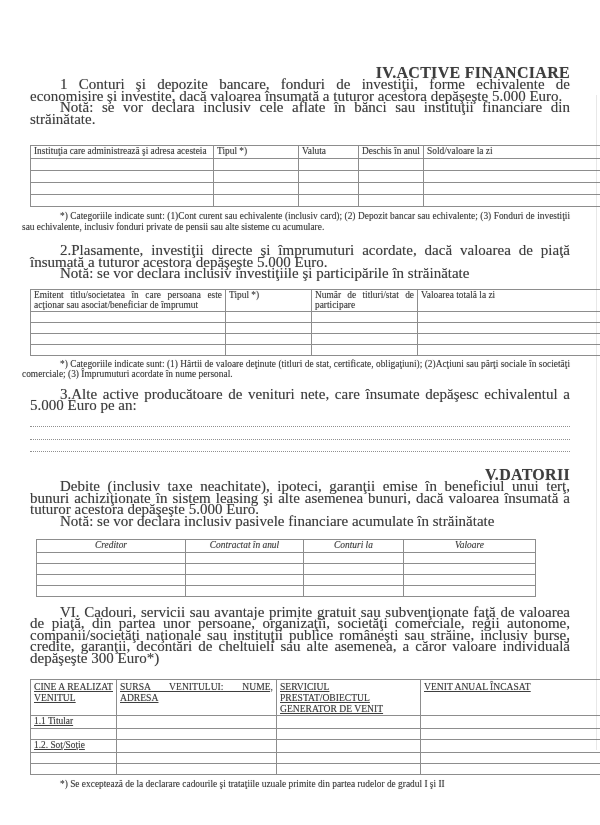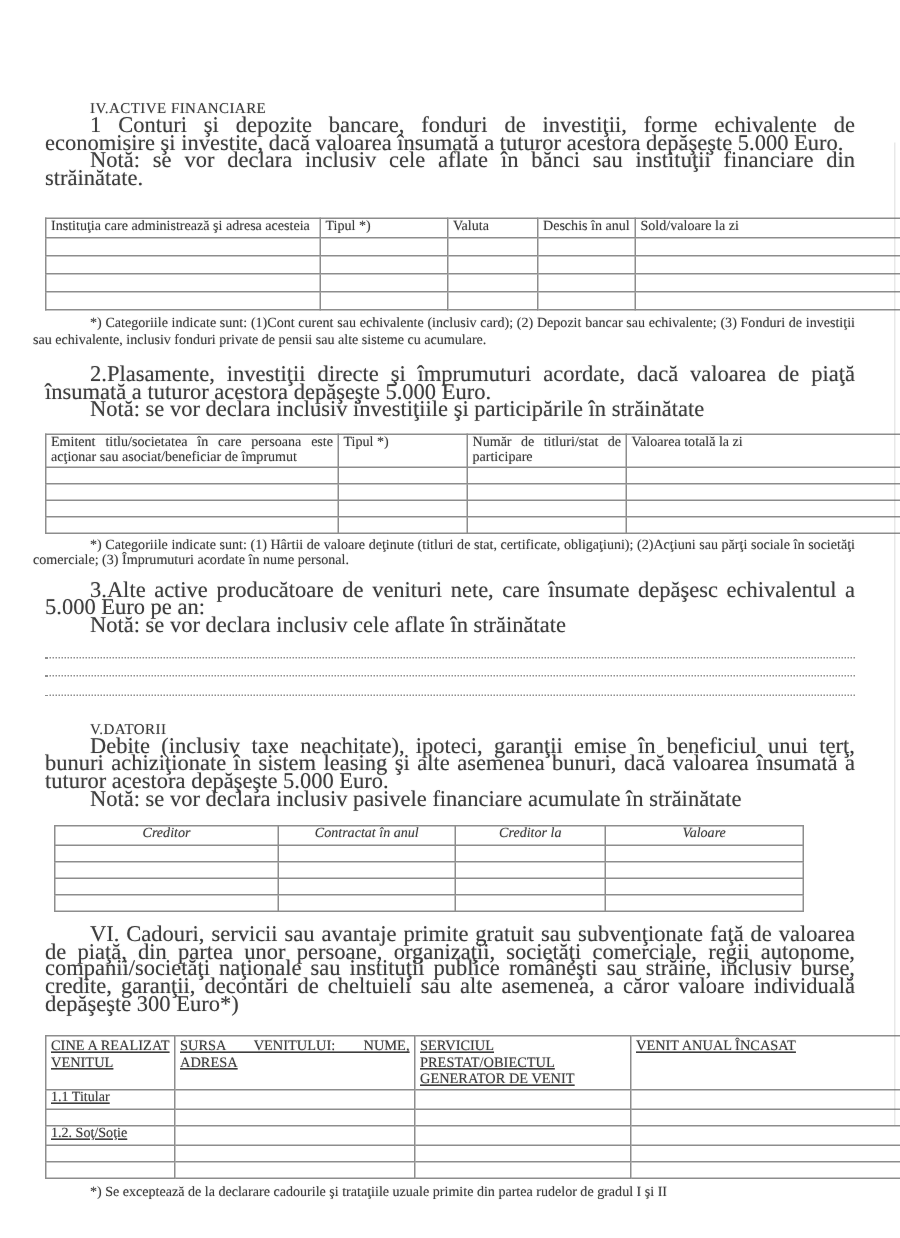--- a/index.html
+++ b/index.html
@@ -6,21 +6,21 @@
   body{
     width:600px;height:825px;background:#ffffff;position:relative;
     font-family:"Liberation Serif", serif;color:#3e3e3e;
     text-shadow:0 0 0.7px rgba(90,90,90,0.55);
     overflow:hidden;
   }
   .page{position:absolute;inset:0;padding:67px 30px 0 30px;box-sizing:border-box;}
   .scan-line{position:absolute;left:596px;top:95px;width:1px;height:655px;background:rgba(110,110,110,0.16);}
   p{margin:0;font-size:15px;line-height:11.6px;text-align:justify;}
   .indent{text-indent:30px;}
-  .sec-heading{margin:0;font-size:10px;line-height:12px;font-weight:normal;text-indent:30px;letter-spacing:0.3px;}
+  .sec-heading{margin:0;font-size:16px;line-height:12px;font-weight:bold;text-indent:30px;letter-spacing:0.3px;text-align:right;}
   .fn{font-size:9.4px;line-height:10.3px;margin-left:-8px;text-indent:38px;}
   table{border-collapse:collapse;table-layout:fixed;}
   td{border:1px solid #8d8d8d;padding:0 3px;vertical-align:top;font-size:9.4px;line-height:10.6px;overflow:hidden;}
   .t{width:588px;}
   .t1{margin-top:20px;}
   .t1 .hdr td{height:12px;}
   .t1 .erow td{height:11px;}
   .fn1{margin-top:4px;}
   .p2{margin-top:13px;}
   .t2{margin-top:9px;}
@@ -140,21 +140,20 @@
           <td></td>
           <td></td>
           <td></td>
         </tr>
       </tbody>
   </table>
 
   <p class="fn fn2">*) Categoriile indicate sunt: (1) Hârtii de valoare deţinute (titluri de stat, certificate, obligaţiuni); (2)Acţiuni sau părţi sociale în societăţi comerciale; (3) Împrumuturi acordate în nume personal.</p>
 
   <p class="indent p3">3.Alte active producătoare de venituri nete, care însumate depăşesc echivalentul a 5.000 Euro pe an:</p>
-  <p class="indent">Notă: se vor declara inclusiv cele aflate în străinătate</p>
 
   <div class="dotted">
     <div class="dotline"></div>
     <div class="dotline"></div>
     <div class="dotline"></div>
   </div>
 
   <h2 class="sec-heading vhead">V.DATORII</h2>
   <p class="indent">Debite (inclusiv taxe neachitate), ipoteci, garanţii emise în beneficiul unui terţ, bunuri achiziţionate în sistem leasing şi alte asemenea bunuri, dacă valoarea însumată a tuturor acestora depăşeşte 5.000 Euro.</p>
   <p class="indent">Notă: se vor declara inclusiv pasivele financiare acumulate în străinătate</p>
@@ -163,21 +162,21 @@
     <colgroup>
         <col style="width:149px">
         <col style="width:118px">
         <col style="width:100px">
         <col>
       </colgroup>
     <tbody>
       <tr class="hdr">
         <td>Creditor</td>
         <td>Contractat în anul</td>
-        <td>Creditor la</td>
+        <td>Conturi la</td>
         <td>Valoare</td>
       </tr>
     <tr class="erow">
           <td></td>
           <td></td>
           <td></td>
           <td></td>
         </tr>
         <tr class="erow">
           <td></td>

